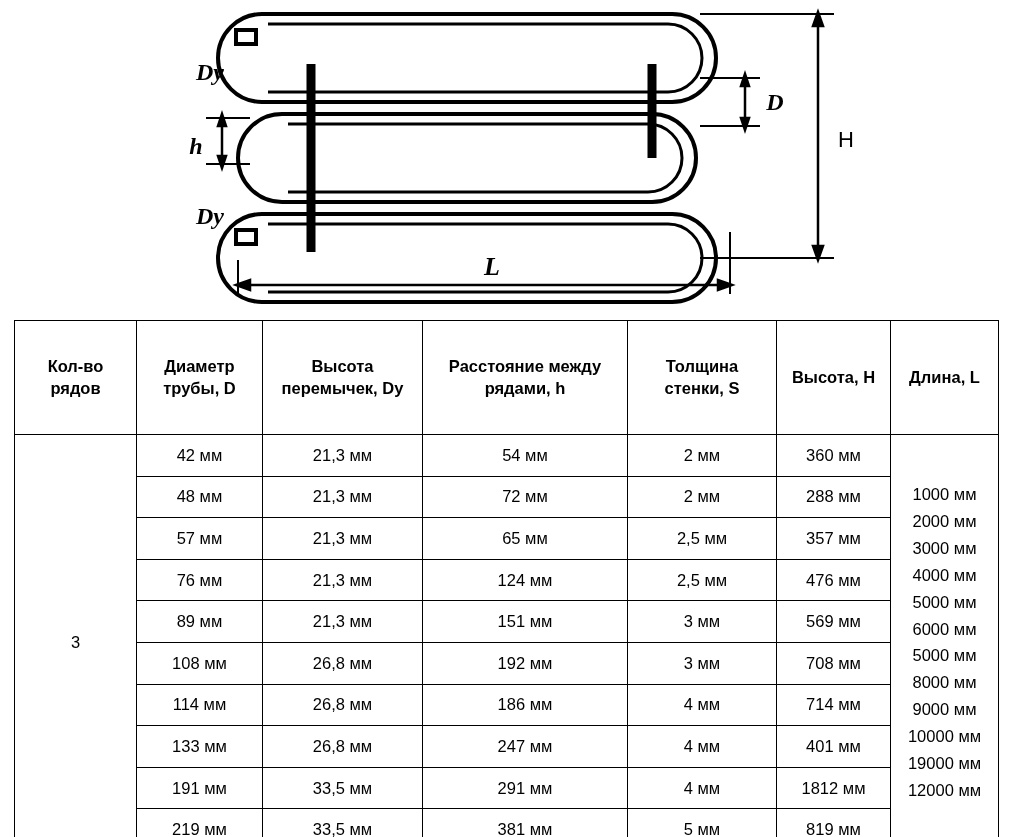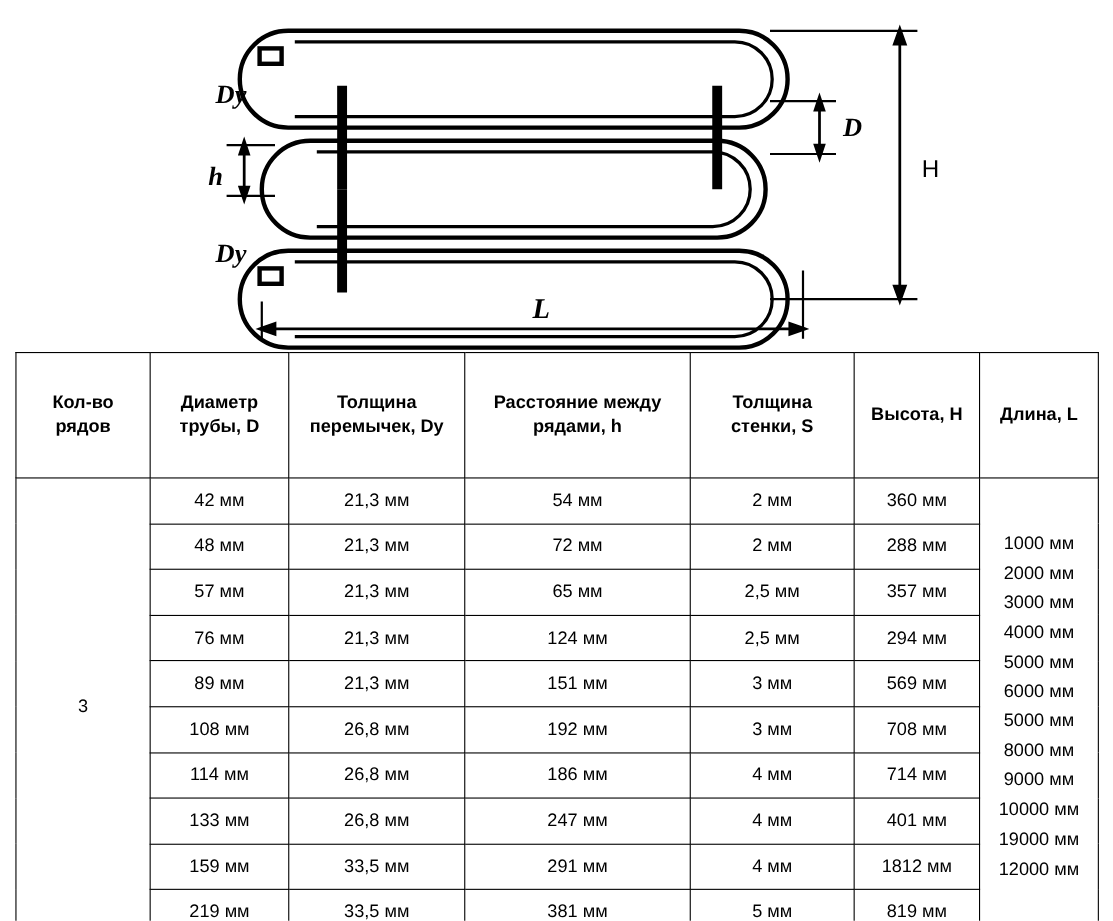--- a/index.html
+++ b/index.html
@@ -18,21 +18,21 @@
   #page {
     position: relative;
     width: 1012px;
     height: 837px;
   }
 
   
   #diagram {
     position: absolute;
     left: 0;
-    top: 16px;
+    top: 2px;
     width: 1012px;
     height: 312px;
   }
   #diagram svg {
     display: block;
   }
 
   
   #spec-table {
     position: absolute;
@@ -168,21 +168,21 @@
         <col class="col-dy">
         <col class="col-h">
       <col class="col-s">
         <col class="col-hh">
         <col class="col-l">
     </colgroup>
     <thead>
       <tr>
         <th>Кол-во рядов</th>
         <th>Диаметр трубы, D</th>
-        <th>Толщина перемычек, Dy</th>
+        <th>Высота перемычек, Dy</th>
         <th>Расстояние между рядами, h</th>
         <th>Толщина стенки, S</th>
         <th>Высота, H</th>
         <th>Длина, L</th>
       </tr>
     </thead>
     <tbody>
       <tr>
         <td class="rowspan-cell" rowspan="10">3</td>
         <td>42 мм</td>
@@ -217,21 +217,21 @@
         <td>21,3 мм</td>
         <td>65 мм</td>
         <td>2,5 мм</td>
         <td>357 мм</td>
       </tr>
       <tr>
         <td>76 мм</td>
         <td>21,3 мм</td>
         <td>124 мм</td>
         <td>2,5 мм</td>
-        <td>294 мм</td>
+        <td>476 мм</td>
       </tr>
       <tr>
         <td>89 мм</td>
         <td>21,3 мм</td>
         <td>151 мм</td>
         <td>3 мм</td>
         <td>569 мм</td>
       </tr>
       <tr>
         <td>108 мм</td>
@@ -248,21 +248,21 @@
         <td>714 мм</td>
       </tr>
       <tr>
         <td>133 мм</td>
         <td>26,8 мм</td>
         <td>247 мм</td>
         <td>4 мм</td>
         <td>401 мм</td>
       </tr>
       <tr>
-        <td>159 мм</td>
+        <td>191 мм</td>
         <td>33,5 мм</td>
         <td>291 мм</td>
         <td>4 мм</td>
         <td>1812 мм</td>
       </tr>
       <tr>
         <td>219 мм</td>
         <td>33,5 мм</td>
         <td>381 мм</td>
         <td>5 мм</td>

